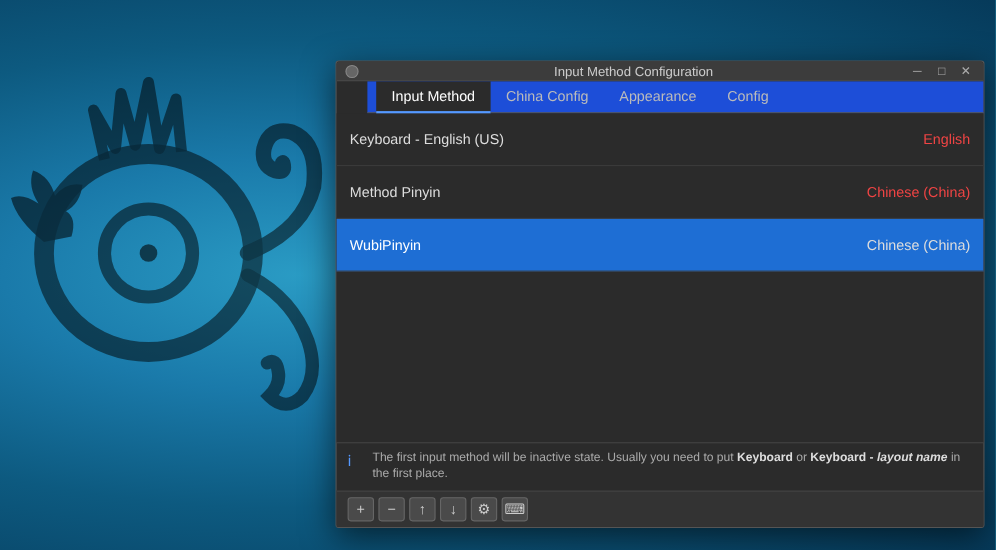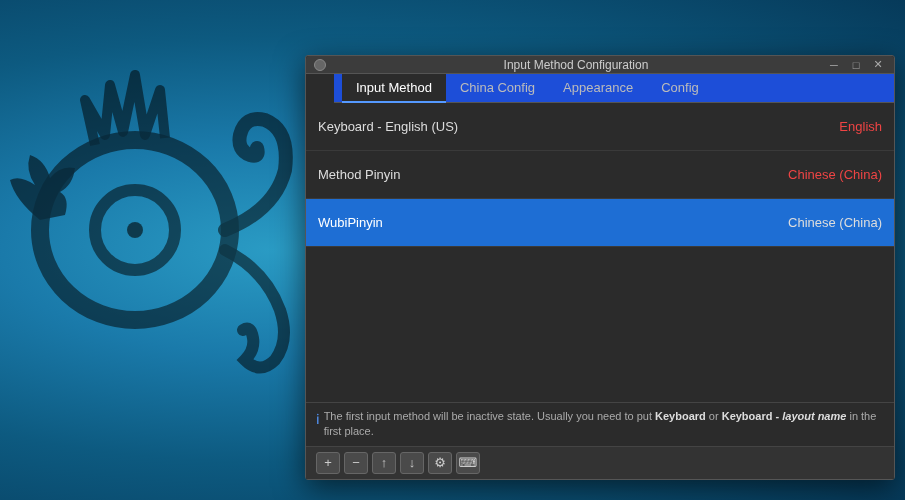--- a/index.html
+++ b/index.html
@@ -163,20 +163,21 @@
 
     .info-icon {
       color: #5599ff;
       font-size: 14px;
       margin-top: 1px;
       flex-shrink: 0;
     }
 
     .statusbar-text {
       color: #aaa;
+      margin-left: 15px;
     }
 
     .statusbar-text strong {
       color: #ddd;
       font-weight: bold;
     }
 
     
     .toolbar {
       display: flex;

